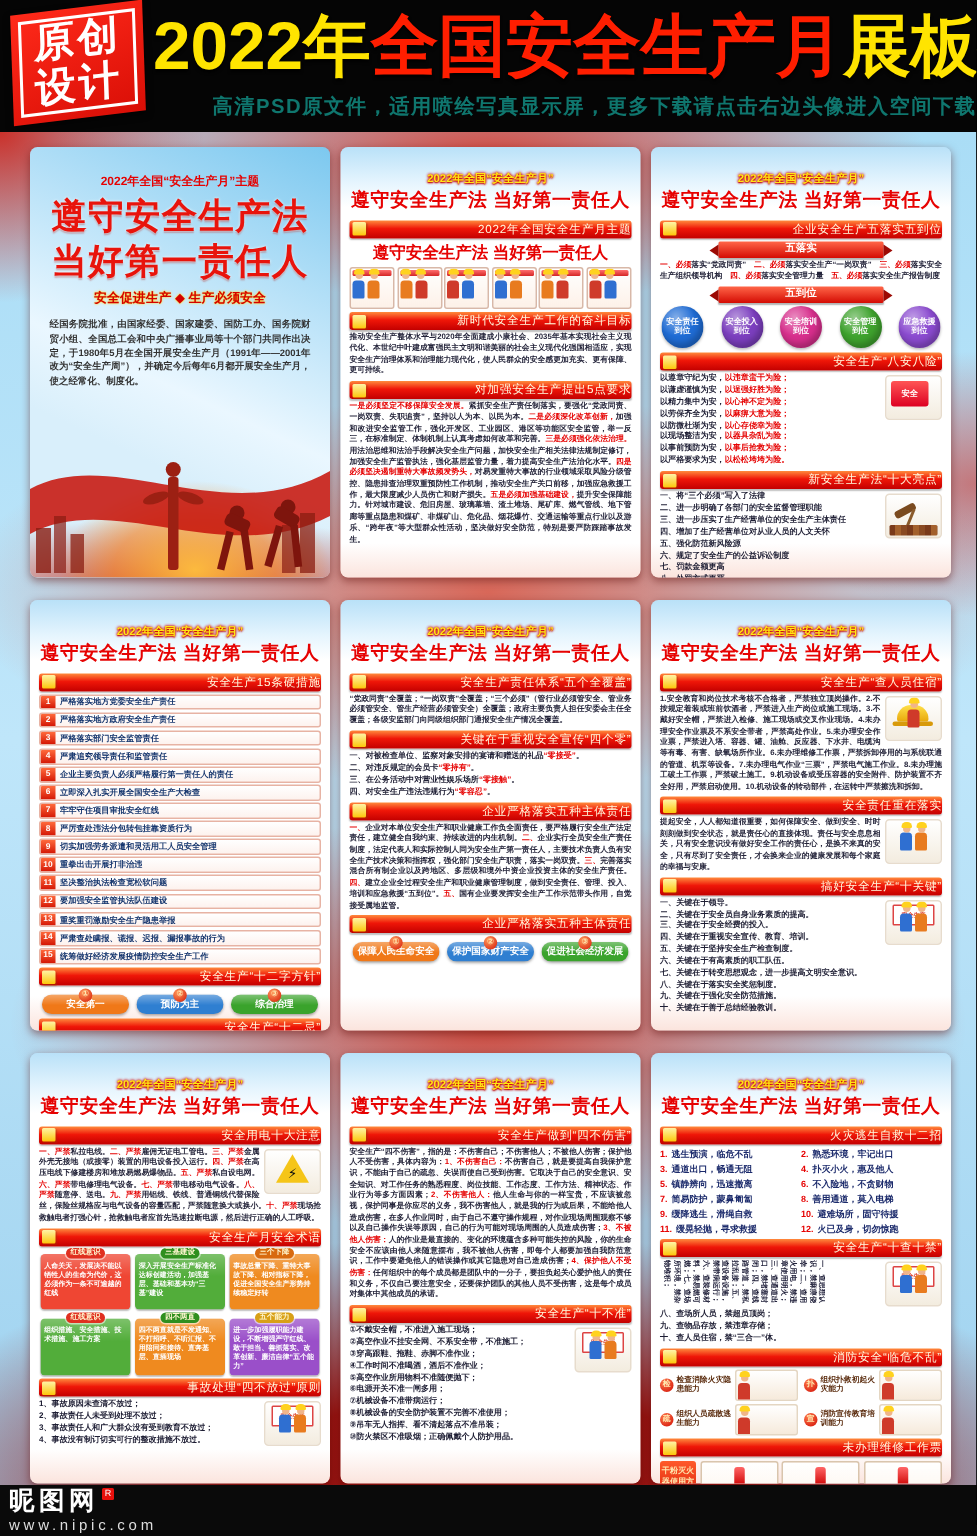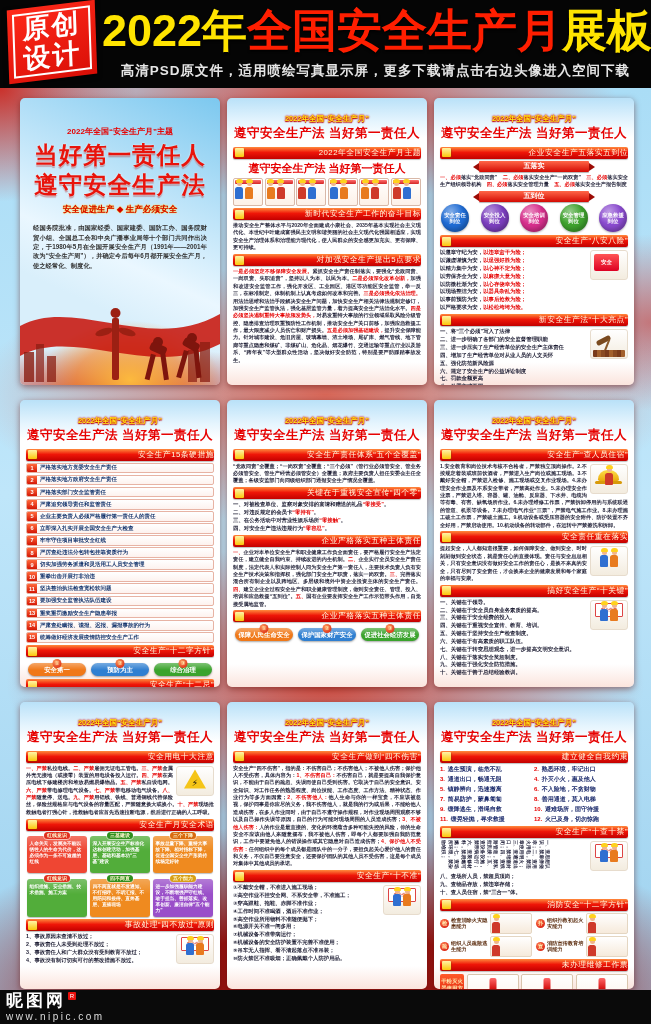--- a/index.html
+++ b/index.html
@@ -7,21 +7,21 @@
   .page{position:relative;width:651px;height:1024px;overflow:hidden;background:#000;}
 
   
   .top{position:relative;height:88px;background:#050505;}
   .badge{position:absolute;left:8px;top:5px;width:88px;height:74px;background:linear-gradient(160deg,#ff2a1a,#d90e06);transform:skewY(-5deg) rotate(-2deg);box-shadow:0 2px 5px rgba(0,0,0,.6);}
   .badge::after{content:"";position:absolute;inset:5px;border:2.5px solid #fff;}
   .badge-txt{position:absolute;inset:0;display:flex;flex-direction:column;align-items:center;justify-content:center;color:#fff;font-weight:bold;font-size:27px;line-height:1.1;letter-spacing:2px;}
   .top-title{position:absolute;left:102px;top:1px;width:545px;text-align:center;font-size:45px;font-weight:bold;letter-spacing:0;white-space:nowrap;text-shadow:0 2px 2px rgba(0,0,0,.8);}
   .t-yellow{color:#ffe400;}
   .t-red{color:#ff1e00;}
-  .top-sub{position:absolute;left:100px;top:62px;width:551px;text-align:center;color:#e5e5e5;font-size:13.5px;font-weight:bold;letter-spacing:1px;}
+  .top-sub{position:absolute;left:100px;top:62px;width:551px;text-align:right;color:#0f766e;font-size:13.5px;font-weight:bold;letter-spacing:1px;}
 
   
   .main{position:absolute;top:88px;left:0;right:0;bottom:34px;
     background:
       radial-gradient(85% 26% at 50% 101%, rgba(150,10,6,.95) 30%, rgba(150,10,6,0) 75%),
       radial-gradient(70% 22% at 50% 66%, rgba(211,48,30,.85), rgba(211,48,30,0) 70%),
       radial-gradient(75% 20% at 50% 34%, rgba(224,72,48,.8), rgba(224,72,48,0) 72%),
       radial-gradient(60% 14% at 50% 2%, rgba(219,46,30,.85), rgba(219,46,30,0) 75%),
       radial-gradient(30% 18% at 0% 0%, rgba(206,30,20,.9), rgba(206,30,20,0) 70%),
       radial-gradient(30% 14% at 100% 26%, rgba(206,30,20,.55), rgba(206,30,20,0) 70%),
@@ -115,21 +115,21 @@
 
   
   .equip-row{display:flex;gap:2.5px;margin-top:2.5px;align-items:stretch;}
   .equip-label{flex:0 0 22px;background:linear-gradient(#ff5a2a,#d41705);color:#ffe9b0;font-size:5.4px;font-weight:bold;border-radius:2px;display:flex;align-items:center;justify-content:center;text-align:center;padding:1px;line-height:1.3;}
   .step{flex:1;border:1px solid #d9c5ad;border-radius:2px;background:linear-gradient(#fff,#fdf4ea);position:relative;height:27px;overflow:hidden;}
   .step-art{position:absolute;top:3px;left:50%;transform:translateX(-50%);width:7px;height:13px;background:linear-gradient(#f66,#c00);border-radius:2px;}
   .step-cap{position:absolute;bottom:0;left:0;right:0;font-size:4.6px;color:#c00;font-weight:bold;text-align:center;background:rgba(255,255,255,.8);}
 
   
   .p-theme{background:linear-gradient(205deg,#7cc8ef 0%,#b9e2f8 30%,#eaf7ff 55%,#d9effb 70%);}
-  .th-small{margin-top:28px;text-align:center;color:#e60202;font-size:8px;font-weight:bold;}
+  .th-small{margin-top:17px;text-align:center;color:#e60202;font-size:8px;font-weight:bold;}
   .th-title{text-align:center;font-size:23.5px;font-weight:bold;color:#e8140c;line-height:1.28;letter-spacing:1px;text-shadow:0 0 2px rgba(255,255,255,.9),0 1.5px 1px rgba(150,0,0,.35);margin-top:3px;}
   .th-band{text-align:center;margin-top:4px;color:#d40000;font-size:8.6px;font-weight:bold;text-shadow:0 0 1px #ffd700,0 0 2px #ffe27a;}
   .th-para{margin:7px 13px 0;font-size:6.3px;line-height:1.5;color:#333;text-align:justify;font-weight:bold;}
   .th-art{position:absolute;left:0;right:0;bottom:0;height:105px;
     background:
       radial-gradient(60% 75% at 55% 95%, rgba(255,190,60,.95), rgba(255,140,30,.55) 45%, rgba(255,120,40,0) 75%),
       radial-gradient(120% 60% at 50% 110%, rgba(190,30,12,.9), rgba(190,30,12,0) 80%);}
   .th-art svg{position:absolute;inset:0;}
 
   
@@ -156,22 +156,22 @@
       <span class="t-yellow">2022年</span><span class="t-red">全国安全生产月</span><span class="t-yellow">展板挂图</span>
     </div>
     <div class="top-sub">高清PSD原文件，适用喷绘写真显示屏，更多下载请点击右边头像进入空间下载</div>
   </div>
 
   <div class="main">
     <div class="grid">
         <div class="poster p-theme">
           <div class="th-small">2022年全国“安全生产月”主题</div>
           <div class="th-title">
+            <div>遵守安全生产法</div>
             <div>当好第一责任人</div>
-            <div>遵守安全生产法</div>
           </div>
           <div class="th-band">安全促进生产 ◆ 生产必须安全</div>
           <div class="th-para">经国务院批准，由国家经委、国家建委、国防工办、国务院财贸小组、全国总工会和中央广播事业局等十个部门共同作出决定，于1980年5月在全国开展安全生产月（1991年——2001年改为“安全生产周”），并确定今后每年6月都开展安全生产月，使之经常化、制度化。</div>
           <div class="th-art">
             <svg viewBox="0 0 200 105" xmlns="http://www.w3.org/2000/svg">
               <path d="M0,46 C55,16 130,74 200,34 L200,64 C130,100 55,46 0,76 Z" fill="#c7170e" opacity="0.88"></path>
               <rect x="4" y="72" width="10" height="30" fill="#8a1d12" opacity=".8"></rect>
               <rect x="16" y="64" width="8" height="38" fill="#8a1d12" opacity=".7"></rect>
               <rect x="27" y="76" width="9" height="26" fill="#8a1d12" opacity=".75"></rect>
               <rect x="168" y="70" width="9" height="32" fill="#8a1d12" opacity=".7"></rect>
@@ -479,21 +479,21 @@
               <div class="ln"><span>⑩防火禁区不准吸烟；正确佩戴个人防护用品。</span></div>
             </div>
           </div>
         </div>
         <div class="poster p-std">
           <div class="ph">
             <div class="ph-small">2022年全国“安全生产月”</div>
             <div class="ph-big">遵守安全生产法 当好第一责任人</div>
           </div>
           <div class="pc">
-            <div class="banner"><span>建立健全自我约束</span></div>
+            <div class="banner"><span>火灾逃生自救十二招</span></div>
             <div>
               <div class="pair-row">
                 <div class="pair-cell"><span class="red">1. </span><span>逃生预演，临危不乱</span></div>
                 <div class="pair-cell"><span class="red">2. </span><span>熟悉环境，牢记出口</span></div>
               </div>
               <div class="pair-row">
                 <div class="pair-cell"><span class="red">3. </span><span>通道出口，畅通无阻</span></div>
                 <div class="pair-cell"><span class="red">4. </span><span>扑灭小火，惠及他人</span></div>
               </div>
               <div class="pair-row">
@@ -516,21 +516,21 @@
             <div class="banner"><span>安全生产“十查十禁”</span></div>
             <div>
               <div class="art"><div class="board">安全生产</div><span class="fig" style="background: rgb(47, 111, 209);"></span><span class="fig" style="background: rgb(232, 123, 31);"></span></div>
               <div class="vert">一、查思想认识，禁麻痹侥幸；二、查用火用电，禁违章使用明火；三、查通道出口，禁堵塞封闭；四、查线路管道，禁私拉乱接；五、查设备设施，禁带病运行；六、查装修材料，禁易燃可燃；七、查场所环境，禁杂物堆积；</div>
             </div>
             <div>
               <div class="ln"><span>八、查场所人员，禁超员顶岗；</span></div>
               <div class="ln"><span>九、查物品存放，禁违章存储；</span></div>
               <div class="ln"><span>十、查人员住宿，禁“三合一”体。</span></div>
             </div>
-            <div class="banner"><span>消防安全“十二字方针”</span></div>
+            <div class="banner"><span>消防安全“临危不乱”</span></div>
             <div class="caps">
               <div class="cap">
                 <div class="cap-ic">检</div>
                 <div class="cap-t">检查消除火灾隐患能力</div>
                 <div class="cap-art"><span class="fig" style="background: rgb(207, 58, 42);"></span></div>
               </div>
               <div class="cap">
                 <div class="cap-ic">扑</div>
                 <div class="cap-t">组织扑救初起火灾能力</div>
                 <div class="cap-art"><span class="fig" style="background: rgb(207, 58, 42);"></span></div>

